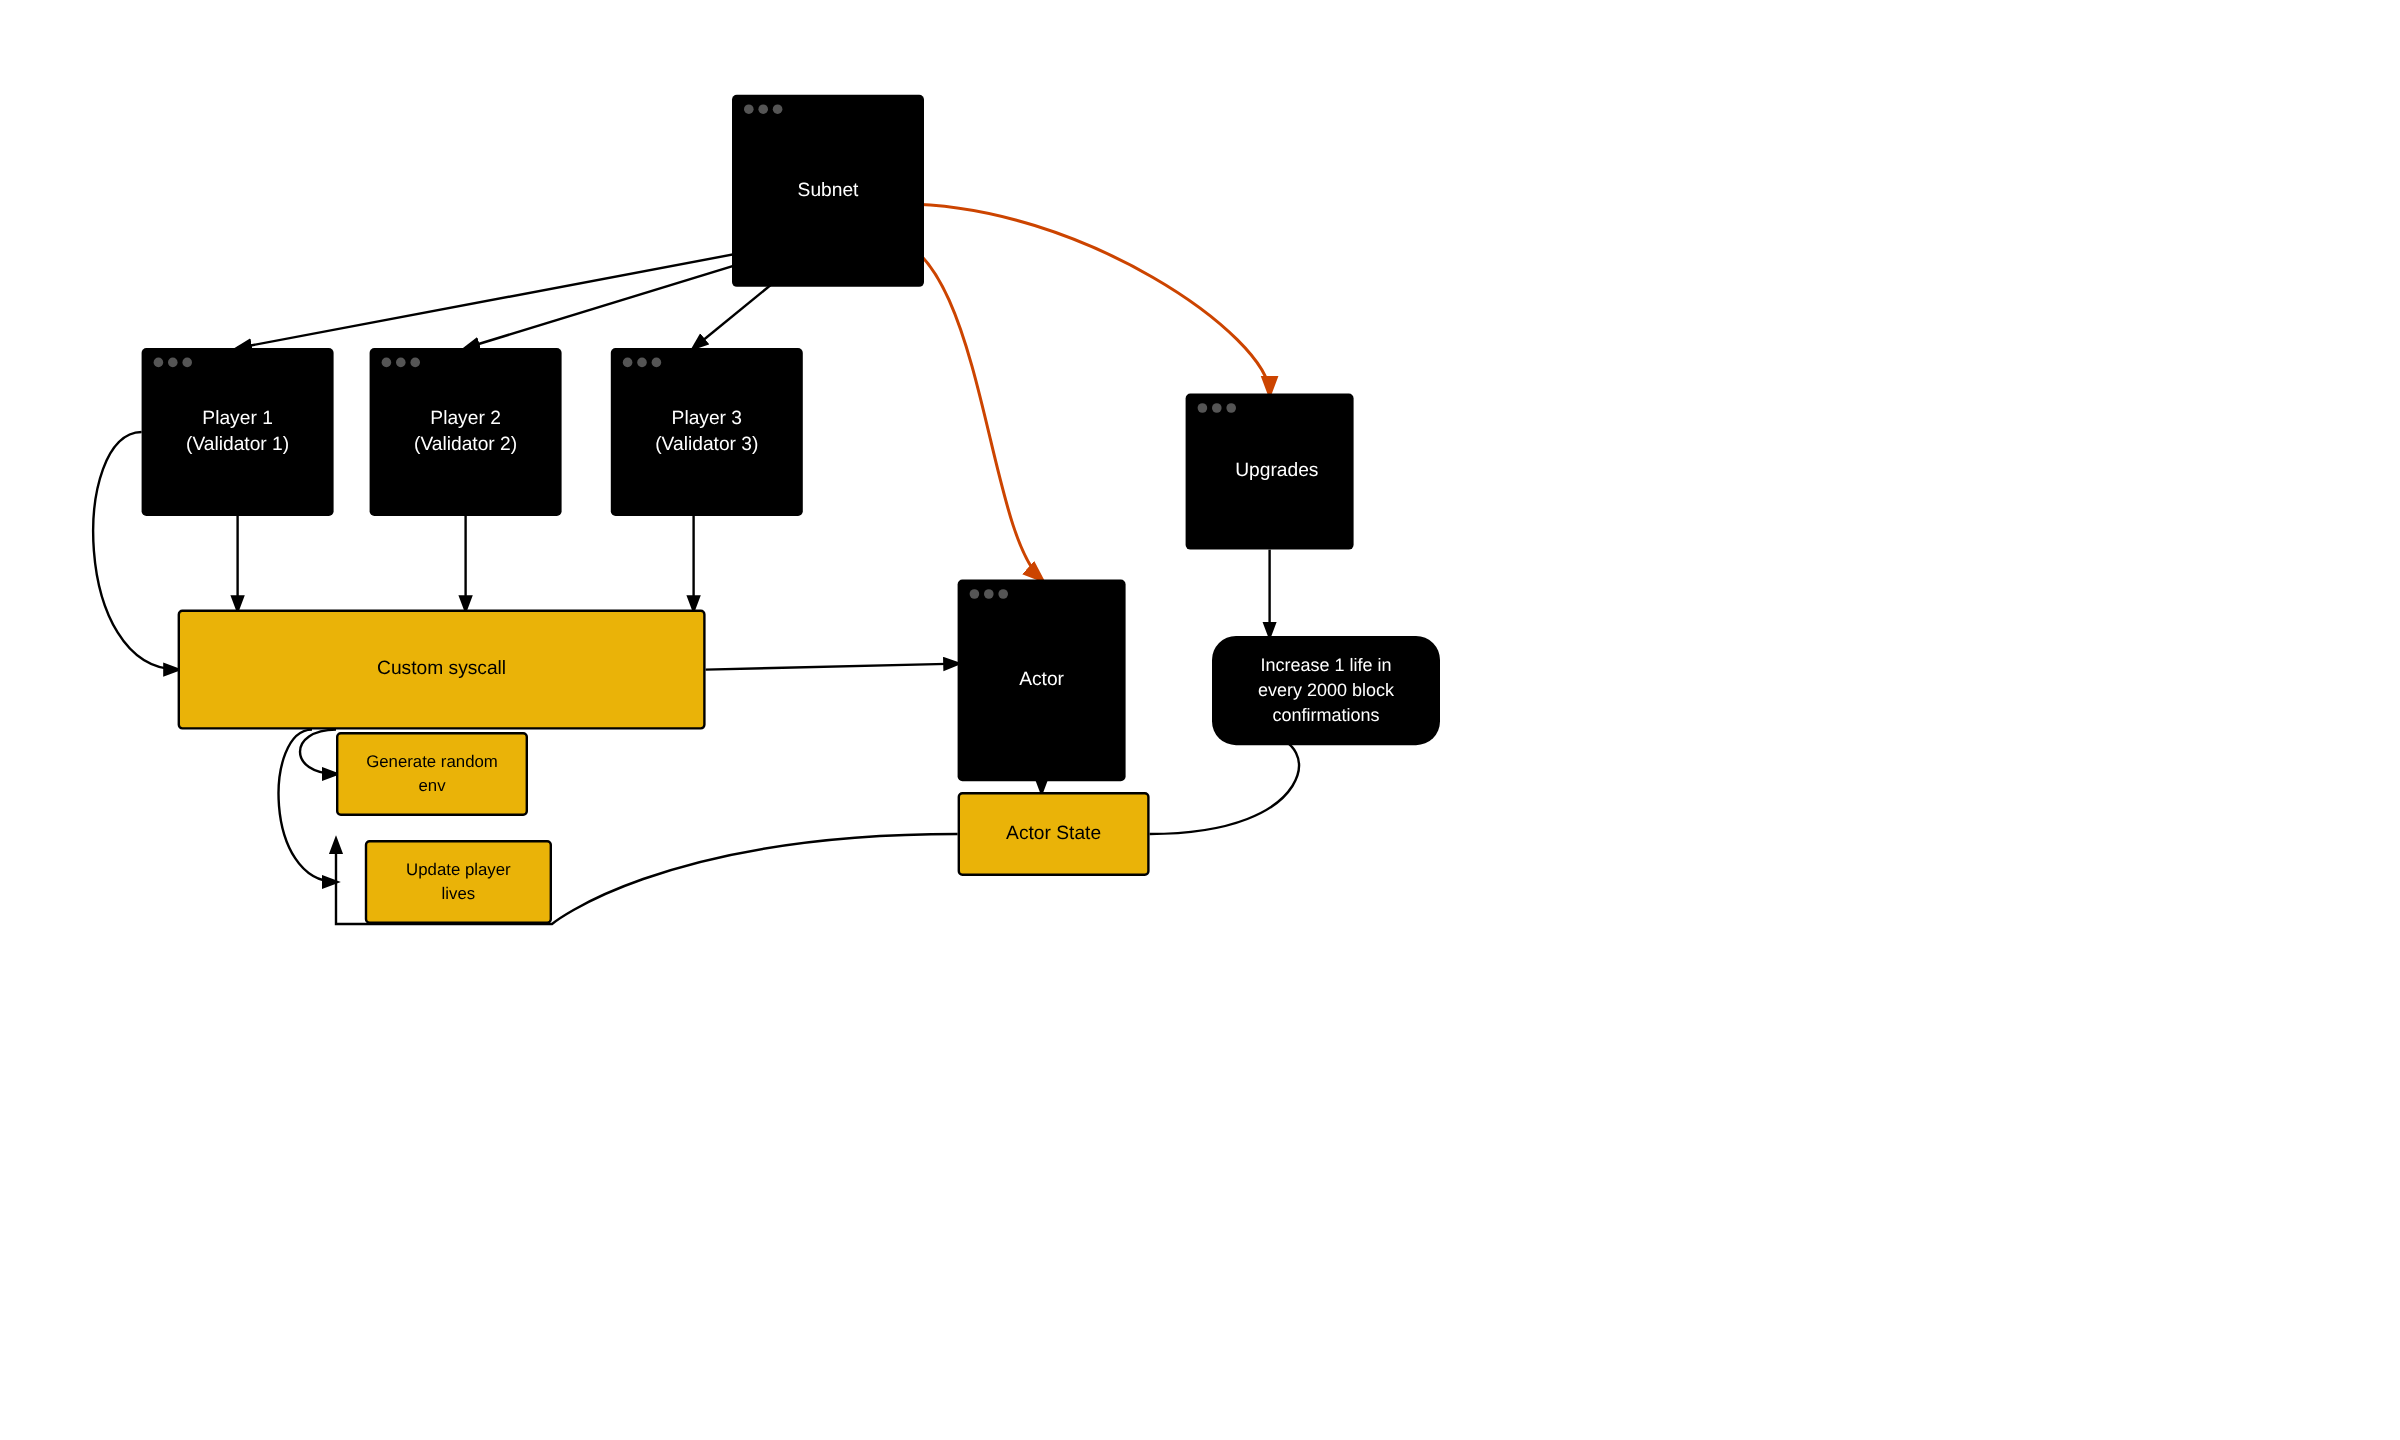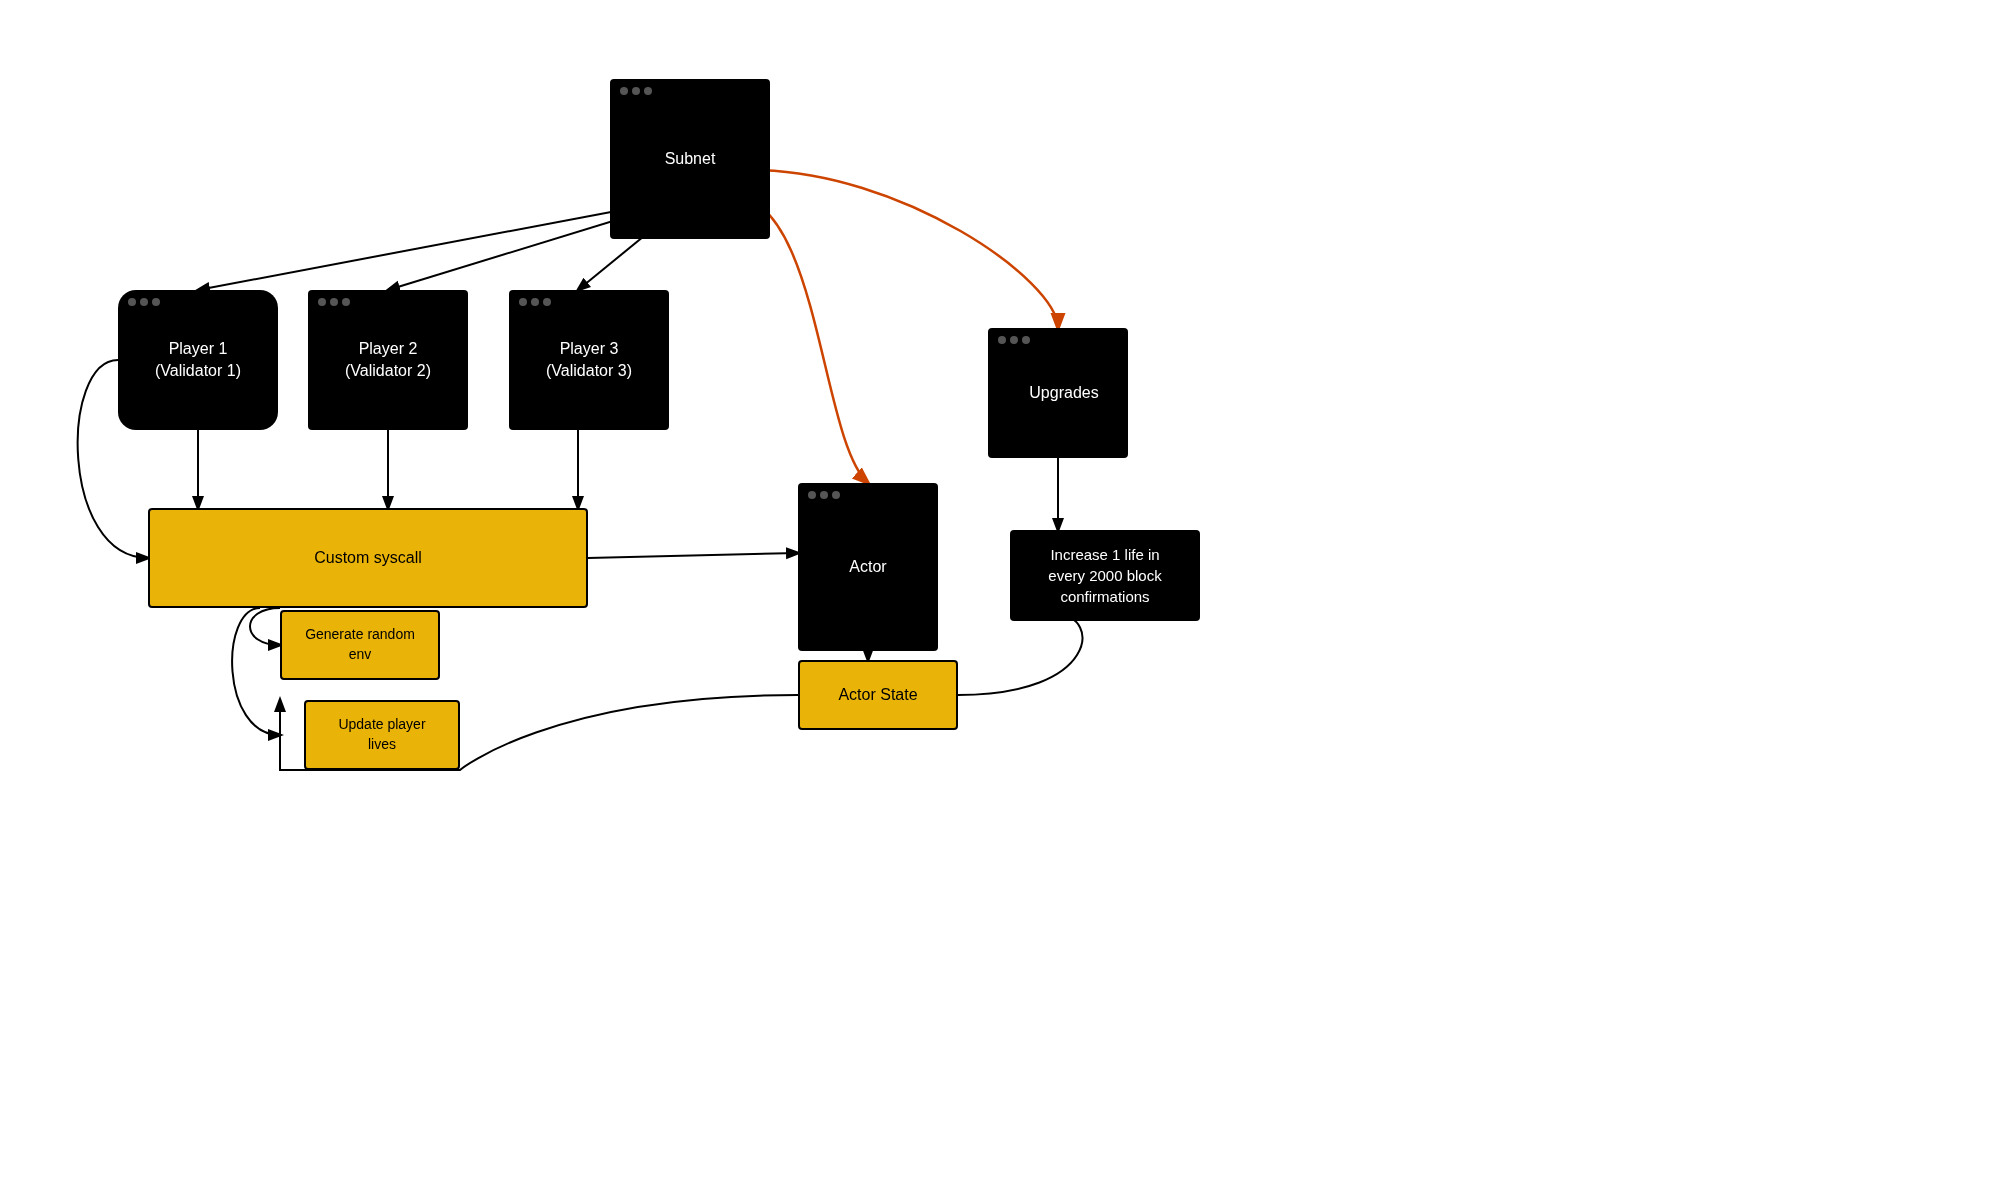--- a/index.html
+++ b/index.html
@@ -62,21 +62,21 @@
     }
     .node-label-small {
       text-align: center;
       font-size: 14px;
       line-height: 1.4;
       padding: 8px;
     }
     .callout {
       background: #000000;
       color: #ffffff;
-      border-radius: 4px;
+      border-radius: 20px;
       padding: 14px 34px;
       font-size: 15px;
       line-height: 1.4;
       text-align: center;
       position: absolute;
     }
   </style>
 </head>
 <body>
 
@@ -127,21 +127,21 @@
 
   <div class="node node-dark" style="left:610px; top:45px; width:160px; height:160px;margin-top:34px;">
     <div class="node-dots">
       <div class="dot"></div>
         <div class="dot"></div>
         <div class="dot"></div>
     </div>
     <span class="node-label">Subnet</span>
   </div>
 
-  <div class="node node-dark" style="left:118px; top:290px; width:160px; height:140px;border-radius:18px;">
+  <div class="node node-dark" style="left:118px; top:290px; width:160px; height:140px;">
     <div class="node-dots">
       <div class="dot"></div>
         <div class="dot"></div>
         <div class="dot"></div>
     </div>
     <span class="node-label">Player 1<br>(Validator 1)</span>
   </div>
 
   <div class="node node-dark" style="left:308px; top:290px; width:160px; height:140px;">
     <div class="node-dots">

